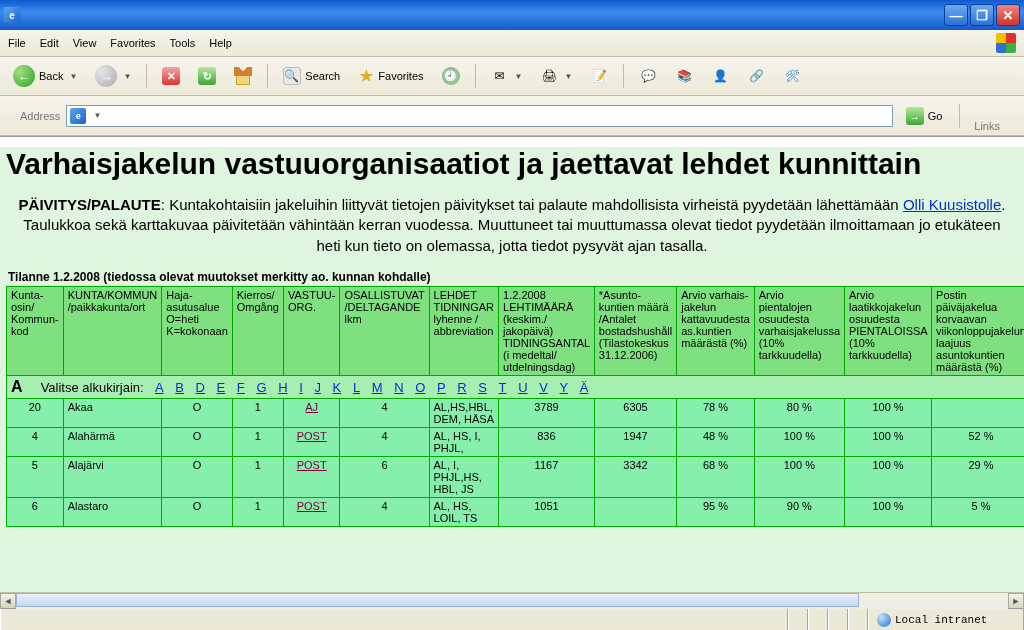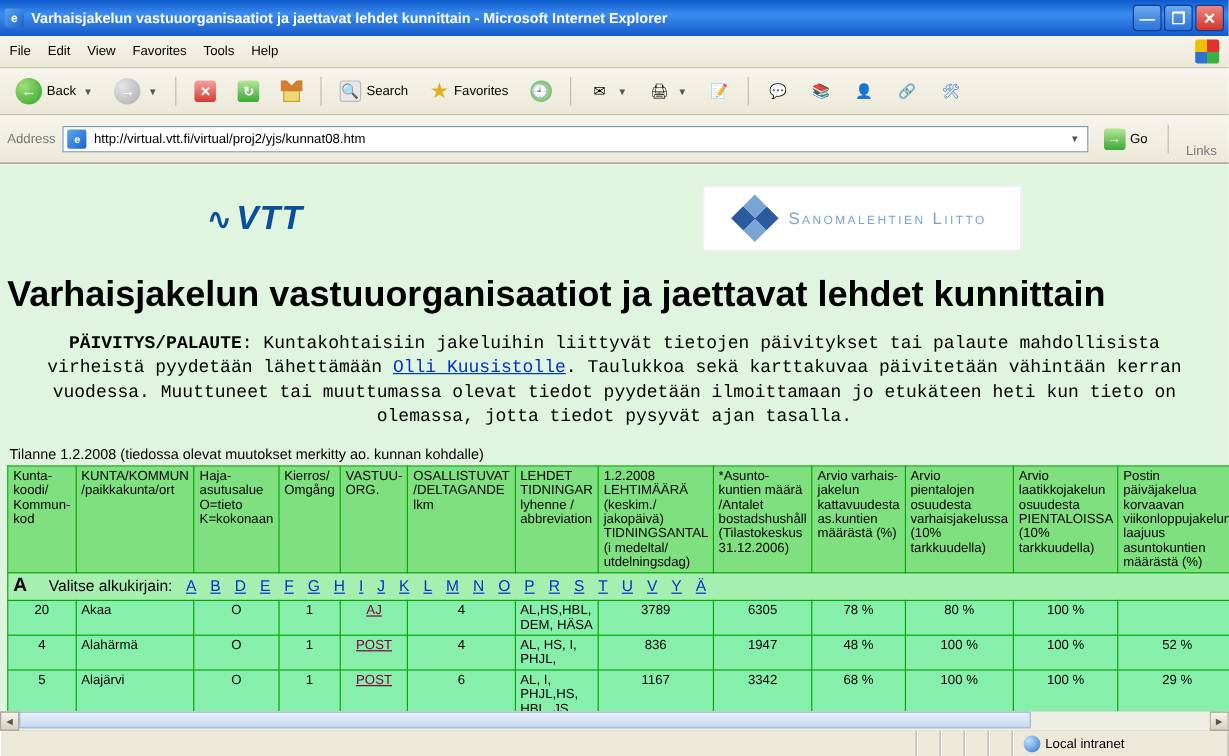--- a/index.html
+++ b/index.html
@@ -33,43 +33,43 @@
 .sq-green { width:18px; height:18px; background:linear-gradient(#b7e69b,#3aa835); border-radius:3px; font-weight:bold; color:#fff; display:flex; align-items:center; justify-content:center; }
 .home { width:18px; height:18px; position:relative; }
 .home::before { content:""; position:absolute; left:2px; right:2px; bottom:0; top:7px; background:#f0d87a; border:1px solid #c9a228; }
 .home::after { content:""; position:absolute; left:0; right:0; top:0; height:9px; background:linear-gradient(135deg,transparent 48%,#d08030 50%), linear-gradient(-135deg,transparent 48%,#d08030 50%); }
 .sep { width:1px; height:24px; background:#c0bda7; margin:0 4px; }
 .star { color:#e0b020; font-size:18px; }
 .gen-ic { width:18px; height:18px; border-radius:3px; display:flex; align-items:center; justify-content:center; font-size:12px;}
 .tdrop { font-size:8px; color:#555; margin-left:2px; }
 
 
-.addrbar { background:linear-gradient(#f6f4ec,#ece9d8); padding:3px 6px; display:flex; align-items:center; gap:6px; border-bottom:1px solid #c0bda7; }
+.addrbar { background:linear-gradient(#f6f4ec,#ece9d8); padding:3px 20px; display:flex; align-items:center; gap:6px; border-bottom:1px solid #c0bda7; }
 .addrbar .lbl { color:#777; font-size:11px; }
 .addrbox { flex:1; display:flex; align-items:center; background:#fff; border:1px solid #7f9db9; height:22px; padding:0 3px; }
 .addrbox .eicon { width:16px; height:16px; background:linear-gradient(135deg,#5aa7f0,#1b62c8); border-radius:2px; margin-right:4px; display:flex; align-items:center; justify-content:center; font-size:9px; color:#fff; font-weight:bold;}
 .addrbox input { flex:1; border:none; outline:none; font-size:11px; }
 .addrbox .drop { width:14px; text-align:center; font-size:8px; color:#555; }
 .gobtn { display:flex; align-items:center; gap:4px; font-size:11px; padding:2px 6px; border:1px solid transparent; border-radius:3px; cursor:pointer; }
 .go-ic { width:18px; height:18px; border-radius:3px; background:linear-gradient(#b7e69b,#3aa835); color:#fff; display:flex; align-items:center; justify-content:center; font-weight:bold; }
 .linkslbl { color:#777; font-size:11px; padding:0 4px;margin-top:21px; }
 
 
 .content { flex:1; overflow:auto; background:#fff; border-top:1px solid #999; position:relative; }
 .page { background:#dff5df; padding:0 6px 10px; min-height:100%; }
 .logos { display:flex; justify-content:space-around; align-items:center; padding:18px 0 10px; }
 .vtt-logo { font-style:italic; font-weight:bold; color:#0b4f9c; font-size:28px; letter-spacing:1px; }
 .vtt-wave { color:#0b4f9c; font-size:24px; font-weight:bold; margin-right:4px; }
 .sl-logo { background:#fff; padding:12px 28px; display:flex; align-items:center; gap:14px; border:1px solid #eee;}
 .sl-ic { width:28px; height:28px; transform:rotate(45deg); background:conic-gradient(#2b5b9c 0 25%, #7aa4d4 0 50%, #2b5b9c 0 75%, #7aa4d4 0 100%); }
 .sl-text { color:#7aa4d4; letter-spacing:2px; font-size:14px; font-variant:small-caps; }
 h1.pg { font-family:Arial,sans-serif; font-size:30px; font-weight:bold; margin:10px 0 14px; color:#000; }
-.intro { font-family:Liberation Mono, monospace; font-size:15px; text-align:center; margin:0 10px 14px; line-height:1.35; color:#000;}
+.intro { font-family:Liberation Sans, sans-serif; font-size:15px; text-align:center; margin:0 10px 14px; line-height:1.35; color:#000;}
 .intro a { color:#0033cc; text-decoration:underline; }
-.ts { font-family:Arial,sans-serif; font-size:12px; font-weight:normal; margin:0 0 2px 2px; color:#000;}
+.ts { font-family:Arial,sans-serif; font-size:12px; font-weight:bold; margin:0 0 2px 2px; color:#000;}
 table.data { border-collapse:collapse; width:100%; font-family:Arial,sans-serif; font-size:11px; color:#000; }
 table.data th, table.data td { border:1px solid #0a0; padding:2px 4px; vertical-align:top; text-align:left; }
 table.data th { background:#7fe07f; font-weight:normal; font-size:11px; }
 tr.alpha td { background:#a7efb1; font-size:13px; font-weight:bold; }
 tr.alpha a { color:#0033cc; text-decoration:underline; padding:0 4px; font-weight:normal; }
 tr.alpha .big { font-size:16px; }
 tr.row td { background:#86efac; text-align:center; }
 tr.row td.l { text-align:left; }
 tr.row a { color:#800040; text-decoration:underline; }
 
@@ -84,21 +84,20 @@
 .hbar .track { flex:1; background:#efeee4; height:16px; position:relative;}
 .hbar .thumb { position:absolute; left:0; top:0; height:14px; width:85%; background:linear-gradient(#e9f1fb,#c4d7f0); border:1px solid #9ab3d5;}
 </style>
 </head>
 <body>
 
 <div class="window">
 
   <div class="titlebar">
     <div class="icon">e</div>
-    <span>Varhaisjakelun vastuuorganisaatiot ja jaettavat lehdet kunnittain - Microsoft Internet Explorer</span>
     <div class="spacer"></div>
     <div class="winbtn min">—</div>
     <div class="winbtn max">❐</div>
     <div class="winbtn close">✕</div>
   </div>
 
   <div class="menubar">
     <span>File</span>
     <span>Edit</span>
     <span>View</span>
@@ -169,60 +168,52 @@
       </div>
     <div class="tbtn">
         <div class="gen-ic" style="color:#2b7ad0;">🛠</div>
       </div>
   </div>
 
   <div class="addrbar">
     <span class="lbl">Address</span>
     <div class="addrbox">
       <div class="eicon">e</div>
-      <input type="text" value="http://virtual.vtt.fi/virtual/proj2/yjs/kunnat08.htm" style="">
       <div class="drop">▼</div>
     </div>
     <div class="gobtn">
       <div class="go-ic">→</div>
       <span>Go</span>
     </div>
     <div class="sep"></div>
     <span class="linkslbl">Links</span>
   </div>
 
   <div class="content">
     <div class="page">
-      <div class="logos">
-        <div><span class="vtt-wave">∿</span><span class="vtt-logo">VTT</span></div>
-        <div class="sl-logo">
-          <div class="sl-ic"></div>
-          <div class="sl-text">Sanomalehtien Liitto</div>
-        </div>
-      </div>
 
       <h1 class="pg">Varhaisjakelun vastuuorganisaatiot ja jaettavat lehdet kunnittain</h1>
 
       <p class="intro">
         <b>PÄIVITYS/PALAUTE</b><span>: Kuntakohtaisiin jakeluihin liittyvät tietojen päivitykset tai palaute mahdollisista virheistä pyydetään lähettämään </span><a href="#">Olli Kuusistolle</a><span>. Taulukkoa sekä karttakuvaa päivitetään vähintään kerran vuodessa. Muuttuneet tai muuttumassa olevat tiedot pyydetään ilmoittamaan jo etukäteen heti kun tieto on olemassa, jotta tiedot pysyvät ajan tasalla.</span>
       </p>
 
       <div class="ts">Tilanne 1.2.2008 (tiedossa olevat muutokset merkitty ao. kunnan kohdalle)</div>
 
       <table class="data">
         <tbody>
             <tr>
           <th style="width:42px;">Kunta-
-koodi/
+osin/
 Kommun-
 kod</th>
           <th style="width:100px;">KUNTA/KOMMUN /paikkakunta/ort</th>
           <th style="width:70px;">Haja-asutusalue
 
-O=tieto K=kokonaan</th>
+O=heti K=kokonaan</th>
           <th style="width:46px;">Kierros/ Omgång</th>
           <th style="width:52px;">VASTUU-ORG.</th>
           <th style="width:80px;">OSALLISTUVAT /DELTAGANDE
 
 lkm</th>
           <th style="width:130px;">LEHDET TIDNINGAR
 
 lyhenne / abbreviation</th>
           <th style="width:86px;">1.2.2008 LEHTIMÄÄRÄ (keskim./ jakopäivä) TIDNINGSANTAL (i medeltal/ utdelningsdag)</th>
           <th style="width:80px;">*Asunto-kuntien määrä /Antalet bostadshushåll (Tilastokeskus 31.12.2006)</th>
@@ -308,19 +299,19 @@
       </div>
     <div class="arrow">►</div>
   </div>
 
   <div class="statusbar">
     <div class="cell grow"></div>
     <div class="cell" style="width:20px;"></div>
     <div class="cell" style="width:20px;"></div>
     <div class="cell" style="width:20px;"></div>
     <div class="cell" style="width:20px;"></div>
-    <div class="cell" style="width:180px;">
+    <div class="cell" style="width:156px;font-family:Liberation Mono, monospace;">
       <div class="net-ic"></div>
       <span>Local intranet</span>
     </div>
   </div>
 
 </div>
 
 </body></html>

